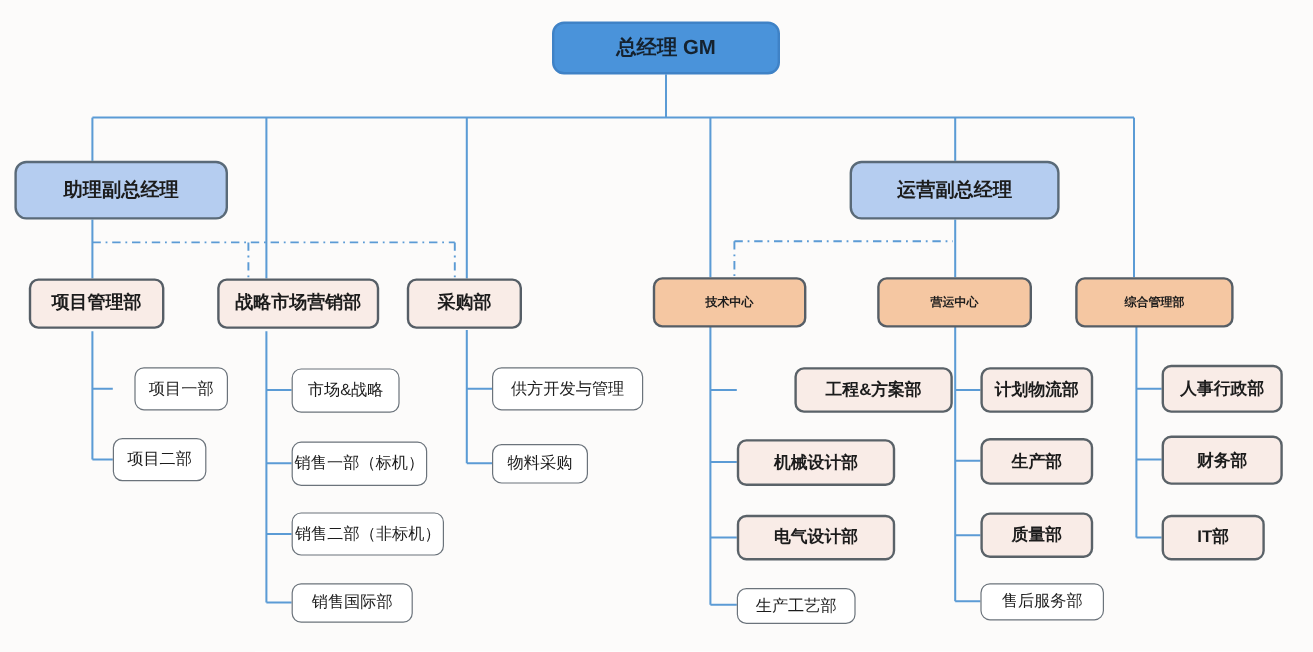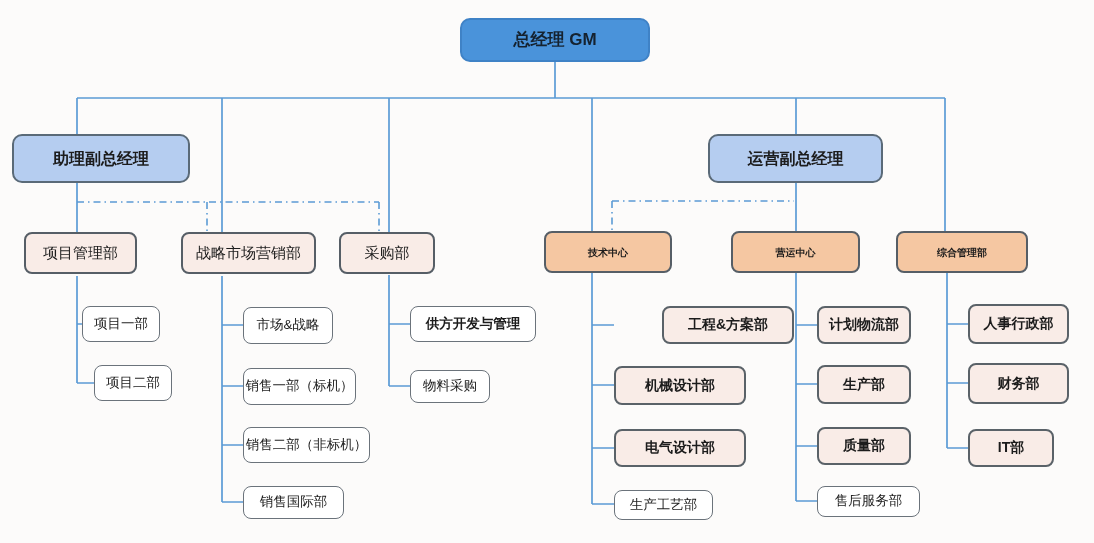--- a/index.html
+++ b/index.html
@@ -13,21 +13,21 @@
   .lines{position:absolute;left:0;top:0;width:1094px;height:543px;}
   .lines path{fill:none;stroke:var(--line-blue);stroke-width:1.7;}
   .lines path.dash{stroke-dasharray:7 4 1.5 4;stroke-width:1.6;}
   .node{position:absolute;display:flex;align-items:center;justify-content:center;
         box-sizing:border-box;border-radius:8px;color:var(--text-dark);
         text-align:center;line-height:1.1;white-space:nowrap;}
   .gm{background:var(--node-blue);border:2px solid #3f82c6;border-radius:10px;
       font-weight:700;font-size:17px;color:#15222f;}
   .deputy{background:var(--node-lightblue);border:2px solid #5a6a78;border-radius:10px;
       font-weight:700;font-size:16px;}
-  .dept-pink{background:var(--node-pink);border:2px solid var(--border-gray);font-weight:400;font-size:15px;}
+  .dept-pink{background:var(--node-pink);border:2px solid var(--border-gray);font-weight:700;font-size:15px;}
   .dept-salmon{background:var(--node-salmon);border:2px solid var(--border-gray);font-weight:700;font-size:10px;}
   .child-white{background:var(--node-white);border:1.8px solid #6b737b;font-weight:500;font-size:13.5px;}
   .child-pink{background:var(--node-pink);border:2px solid #5a6268;font-weight:700;font-size:14px;}
 </style>
 </head>
 <body>
 
 <div class="canvas">
 
   <svg class="lines" viewBox="0 0 1094 543">
@@ -63,29 +63,29 @@
   <div class="node deputy" style="left:12px;top:134px;width:178px;height:49px;">助理副总经理</div>
   <div class="node deputy" style="left:708px;top:134px;width:175px;height:49px;">运营副总经理</div>
 
   <div class="node dept-pink" style="left:24px;top:232px;width:113px;height:42px;">项目管理部</div>
   <div class="node dept-pink" style="left:181px;top:232px;width:135px;height:42px;">战略市场营销部</div>
   <div class="node dept-pink" style="left:339px;top:232px;width:96px;height:42px;">采购部</div>
   <div class="node dept-salmon" style="left:544px;top:231px;width:128px;height:42px;">技术中心</div>
   <div class="node dept-salmon" style="left:731px;top:231px;width:129px;height:42px;">营运中心</div>
   <div class="node dept-salmon" style="left:896px;top:231px;width:132px;height:42px;">综合管理部</div>
 
-  <div class="node child-white" style="left:82px;top:306px;width:78px;height:36px;">项目一部</div>
+  <div class="node child-white" style="left:112px;top:306px;width:78px;height:36px;">项目一部</div>
   <div class="node child-white" style="left:94px;top:365px;width:78px;height:36px;">项目二部</div>
 
   <div class="node child-white" style="left:243px;top:307px;width:90px;height:37px;">市场&amp;战略</div>
   <div class="node child-white" style="left:243px;top:368px;width:113px;height:37px;">销售一部（标机）</div>
   <div class="node child-white" style="left:243px;top:427px;width:127px;height:36px;">销售二部（非标机）</div>
   <div class="node child-white" style="left:243px;top:486px;width:101px;height:33px;">销售国际部</div>
 
-  <div class="node child-white" style="left:410px;top:306px;width:126px;height:36px;font-weight:bold;">供方开发与管理</div>
+  <div class="node child-white" style="left:410px;top:306px;width:126px;height:36px;">供方开发与管理</div>
   <div class="node child-white" style="left:410px;top:370px;width:80px;height:33px;">物料采购</div>
 
   <div class="node child-pink" style="left:614px;top:306px;width:132px;height:38px;margin-left:48px;">工程&amp;方案部</div>
   <div class="node child-pink" style="left:614px;top:366px;width:132px;height:39px;">机械设计部</div>
   <div class="node child-pink" style="left:614px;top:429px;width:132px;height:38px;">电气设计部</div>
   <div class="node child-white" style="left:614px;top:490px;width:99px;height:30px;">生产工艺部</div>
 
   <div class="node child-pink" style="left:817px;top:306px;width:94px;height:38px;">计划物流部</div>
   <div class="node child-pink" style="left:817px;top:365px;width:94px;height:39px;">生产部</div>
   <div class="node child-pink" style="left:817px;top:427px;width:94px;height:38px;">质量部</div>

